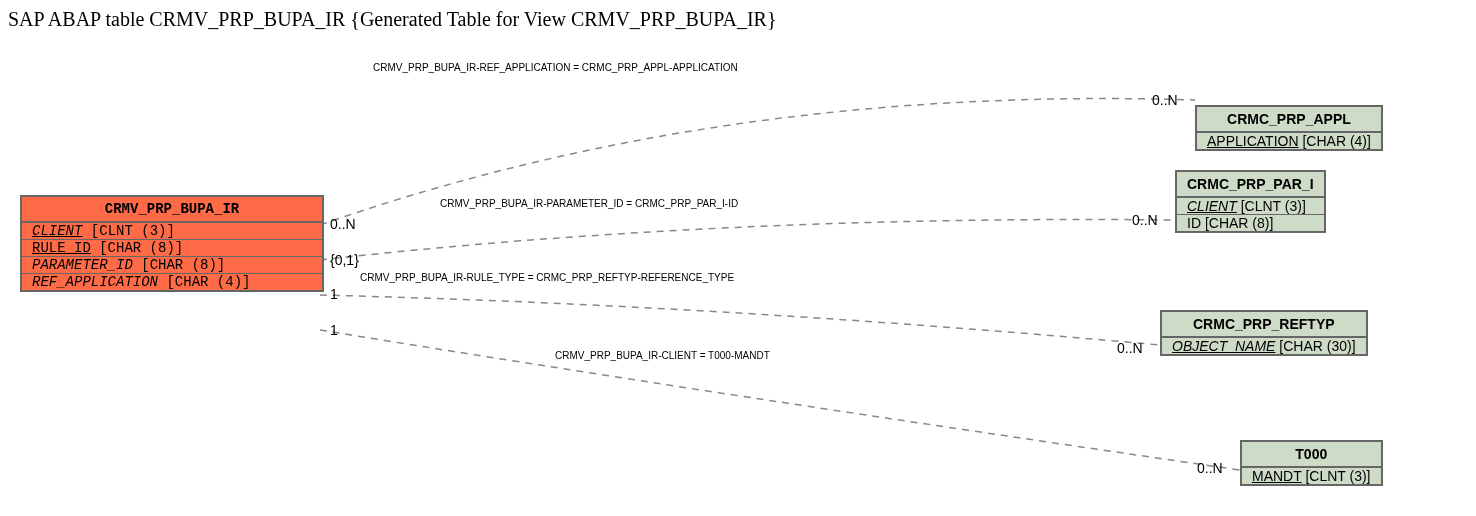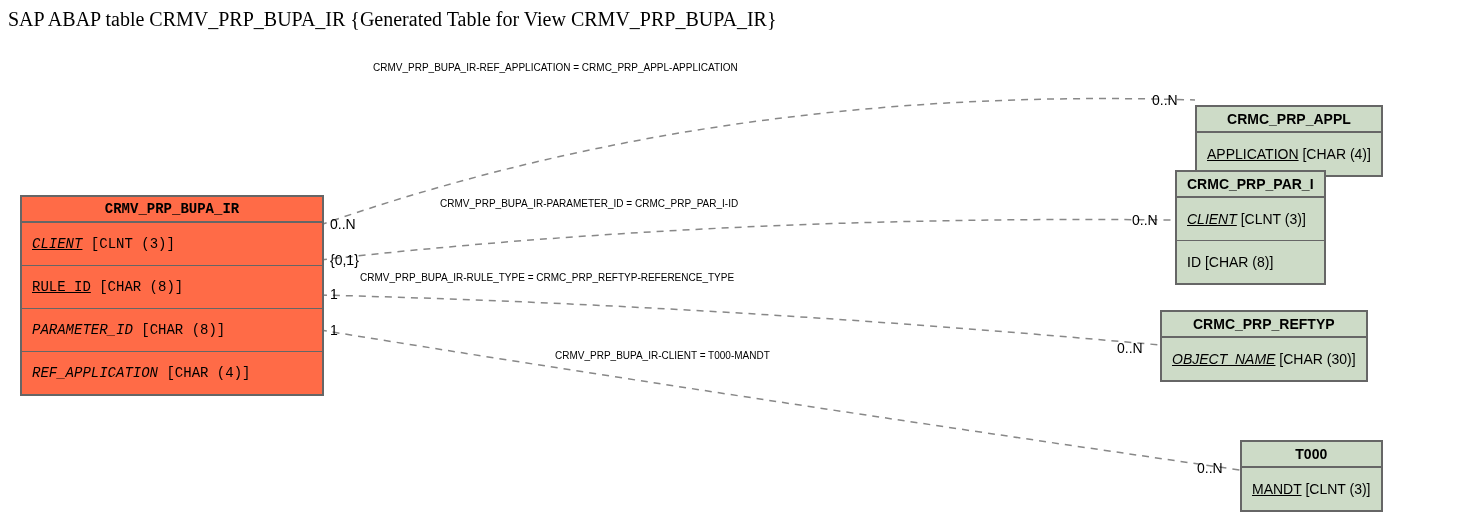--- a/index.html
+++ b/index.html
@@ -1,19 +1,19 @@
 <!DOCTYPE html>
 <html><head>
 <meta charset="utf-8">
 <style>
   html,body{margin:0;padding:0;width:1476px;height:516px;background:#fff;font-family:Verdana,Geneva,sans-serif;font-size:14px;color:#000;}
   .title{position:absolute;left:8px;top:8px;font-size:20px;font-family:Liberation Serif, serif;}
   .entity{position:absolute;border:2px solid #666;}
   .entity .hdr{font-weight:bold;text-align:center;padding:4px 10px;border-bottom:2px solid #666;white-space:nowrap;}
-  .entity .row{padding:13px 10px;border-bottom:1px solid #666;white-space:nowrap;}
+  .entity .row{padding:0 10px;border-bottom:1px solid #666;white-space:nowrap;}
   .entity .row:last-child{border-bottom:none;}
   .ital{font-style:italic;}
   .und{text-decoration:underline;}
   .orange{background:#ff6b47;font-family:Liberation Mono, monospace;}
   .green{background:#cddbc7;}
   svg{position:absolute;left:0;top:0;pointer-events:none;}
   .lbl{position:absolute;font-size:10px;white-space:nowrap;}
   .card{position:absolute;font-size:14px;white-space:nowrap;}
 </style>
 </head>

